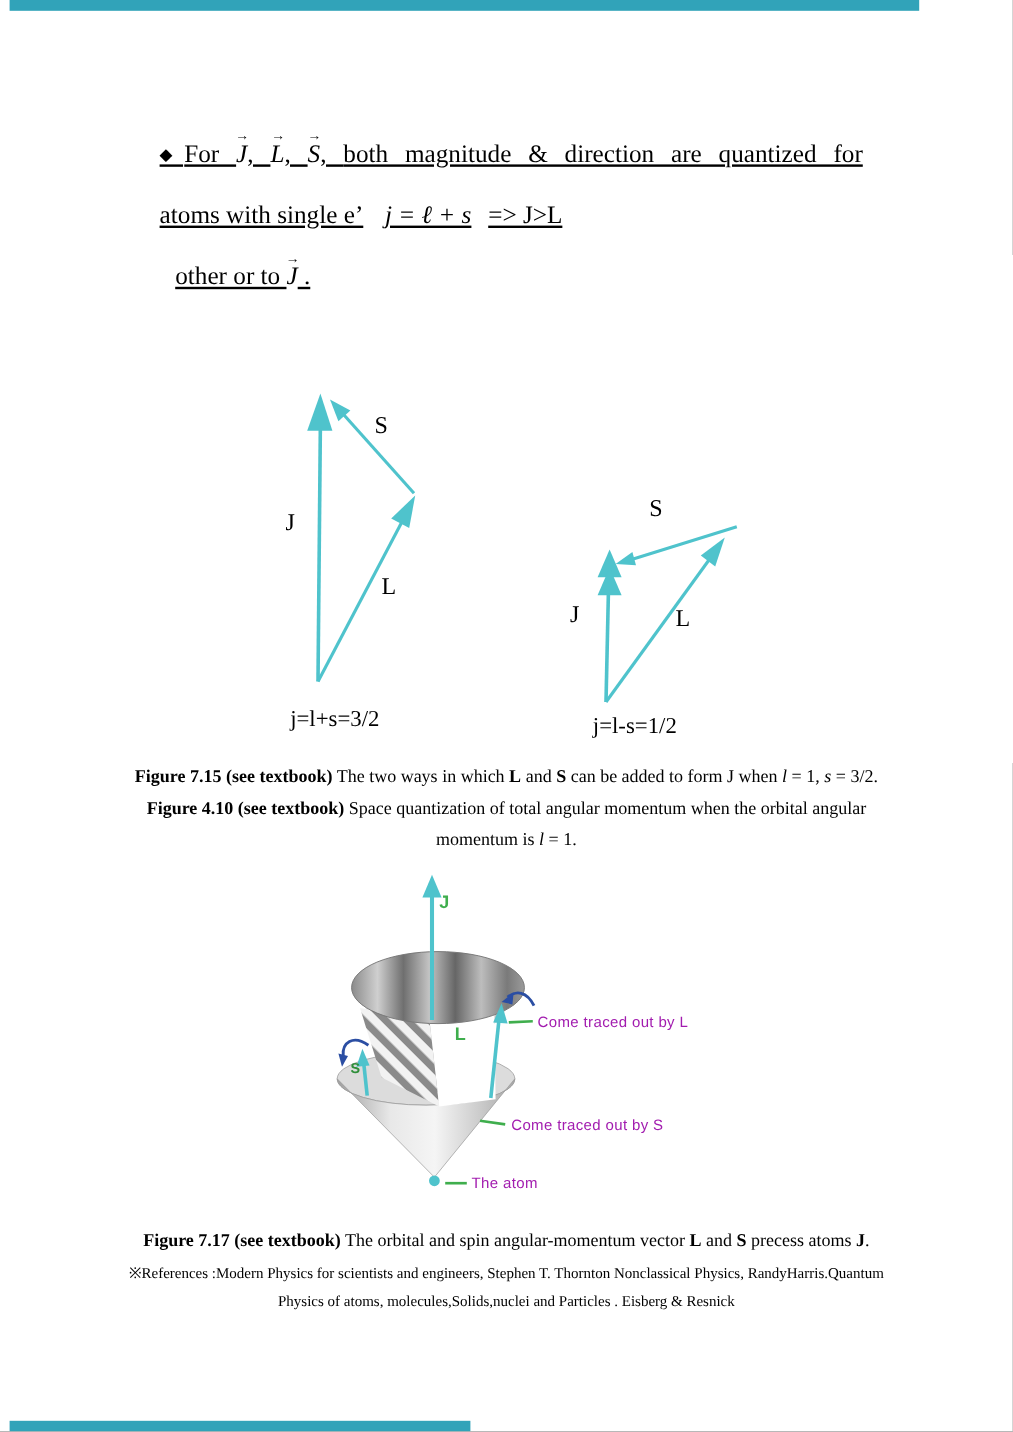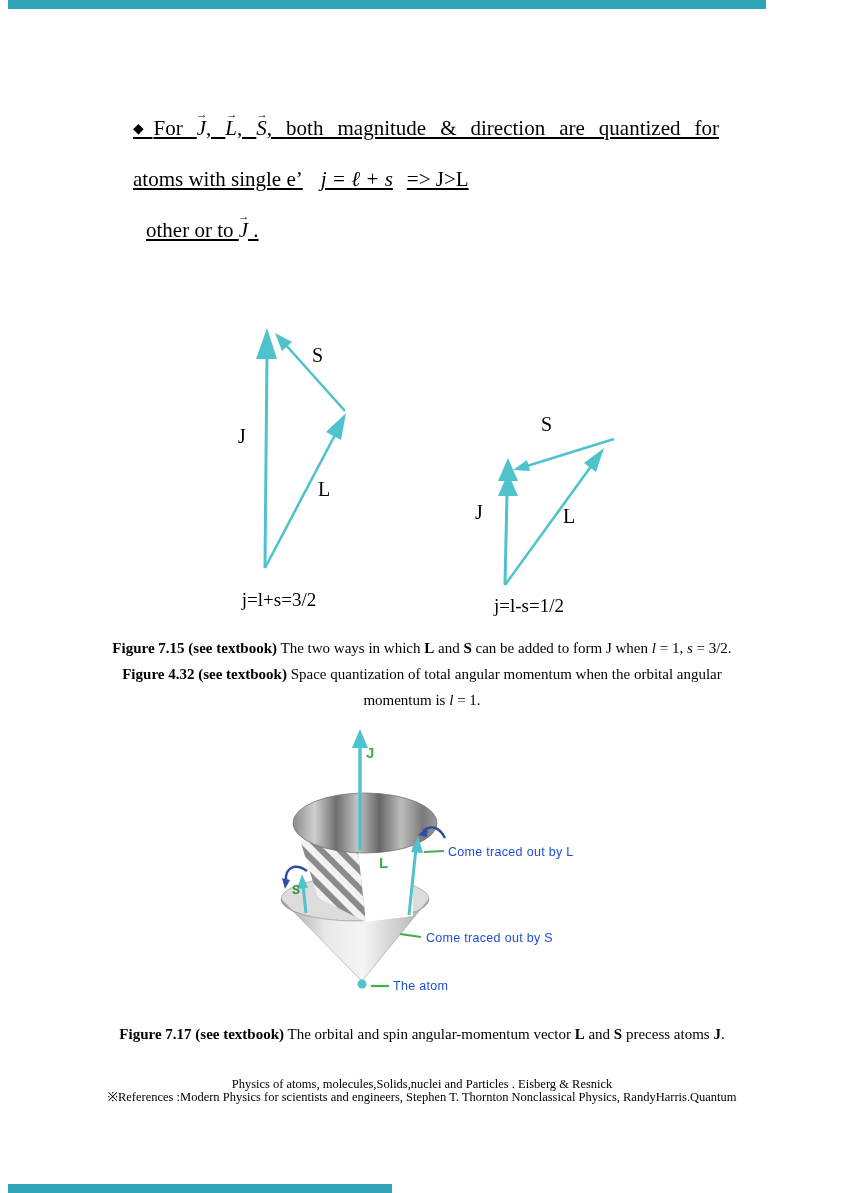--- a/index.html
+++ b/index.html
@@ -30,21 +30,21 @@
   .dcap{position:absolute;font-size:19px;width:170px;text-align:center;}
 
   
   .figcap{position:absolute;left:0;width:844px;text-align:center;font-size:15px;}
   .refline{position:absolute;left:0;width:844px;text-align:center;font-size:12.5px;}
   .b{font-weight:bold;}
   .i{font-style:italic;}
 
   
   .gl{position:absolute;color:#3fae4d;font-family:"Liberation Sans","DejaVu Sans",sans-serif;font-weight:bold;}
-  .ann{position:absolute;color:#1d4ed8;font-family:"Liberation Sans","DejaVu Sans",sans-serif;
+  .ann{position:absolute;color:#a21caf;font-family:"Liberation Sans","DejaVu Sans",sans-serif;
     font-size:12.5px;letter-spacing:0.3px;white-space:nowrap;}
   svg{position:absolute;left:0;top:0;}
 </style>
 </head>
 <body>
 
 <div class="page">
 
   <div class="bar bar-top"></div>
   <div class="bar bar-bottom"></div>
@@ -142,28 +142,28 @@
   <div class="dlabel" style="left:318px;top:478px;">L</div>
   <div class="dcap" style="left:194px;top:589px;">j=l+s=3/2</div>
 
   <div class="dlabel" style="left:541px;top:413px;">S</div>
   <div class="dlabel" style="left:475px;top:501px;">J</div>
   <div class="dlabel" style="left:563px;top:505px;">L</div>
   <div class="dcap" style="left:444px;top:595px;">j=l-s=1/2</div>
 
   <div class="figcap" style="top:640px;"><span class="b">Figure 7.15 (see textbook)</span><span> The two ways in which </span><span class="b">L</span><span> and </span><span class="b">S</span><span> can be added to form J when </span><span class="i">l</span><span> = 1, </span><span class="i">s</span><span> = 3/2.</span></div>
 
-  <div class="figcap" style="top:666px;"><span class="b">Figure 4.32 (see textbook)</span><span> Space quantization of total angular momentum when the orbital angular</span></div>
+  <div class="figcap" style="top:666px;"><span class="b">Figure 4.10 (see textbook)</span><span> Space quantization of total angular momentum when the orbital angular</span></div>
   <div class="figcap" style="top:692px;font-family:Liberation Serif, serif;"><span>momentum is </span><span class="i">l</span><span> = 1.</span></div>
 
   <div class="gl" style="left:366px;top:744px;font-size:15px;">J</div>
   <div class="gl" style="left:379px;top:854px;font-size:15px;">L</div>
   <div class="gl" style="left:292px;top:883px;font-size:12px;color:#2f8f3a;">S</div>
   <div class="ann" style="left:448px;top:845px;">Come traced out by L</div>
   <div class="ann" style="left:426px;top:931px;">Come traced out by S</div>
   <div class="ann" style="left:393px;top:979px;">The atom</div>
 
   <div class="figcap" style="top:1026px;"><span class="b">Figure 7.17 (see textbook)</span><span> The orbital and spin angular-momentum vector </span><span class="b">L</span><span> and </span><span class="b">S</span><span> precess atoms </span><span class="b">J</span><span>.</span></div>
 
-  <div class="refline" style="top:1088px;">※References :Modern Physics for scientists and engineers, Stephen T. Thornton Nonclassical Physics, RandyHarris.Quantum</div>
+  <div class="refline" style="top:1052px;">※References :Modern Physics for scientists and engineers, Stephen T. Thornton Nonclassical Physics, RandyHarris.Quantum</div>
   <div class="refline" style="top:1077px;">Physics of atoms, molecules,Solids,nuclei and Particles . Eisberg &amp; Resnick</div>
 
 </div>
 
 </body></html>

